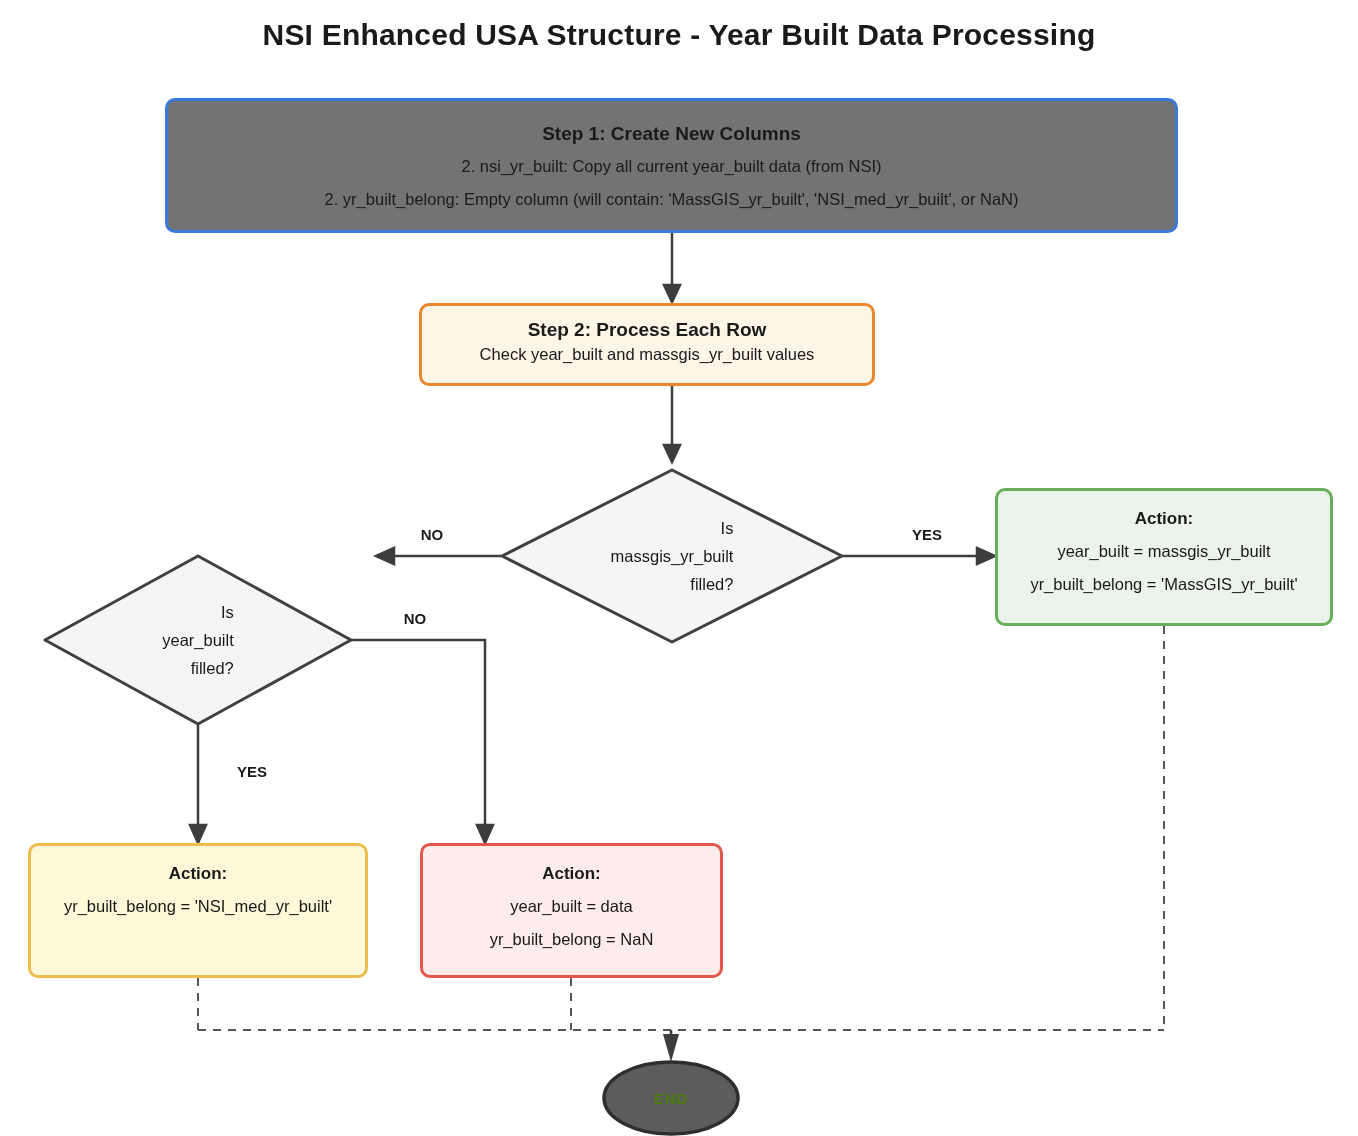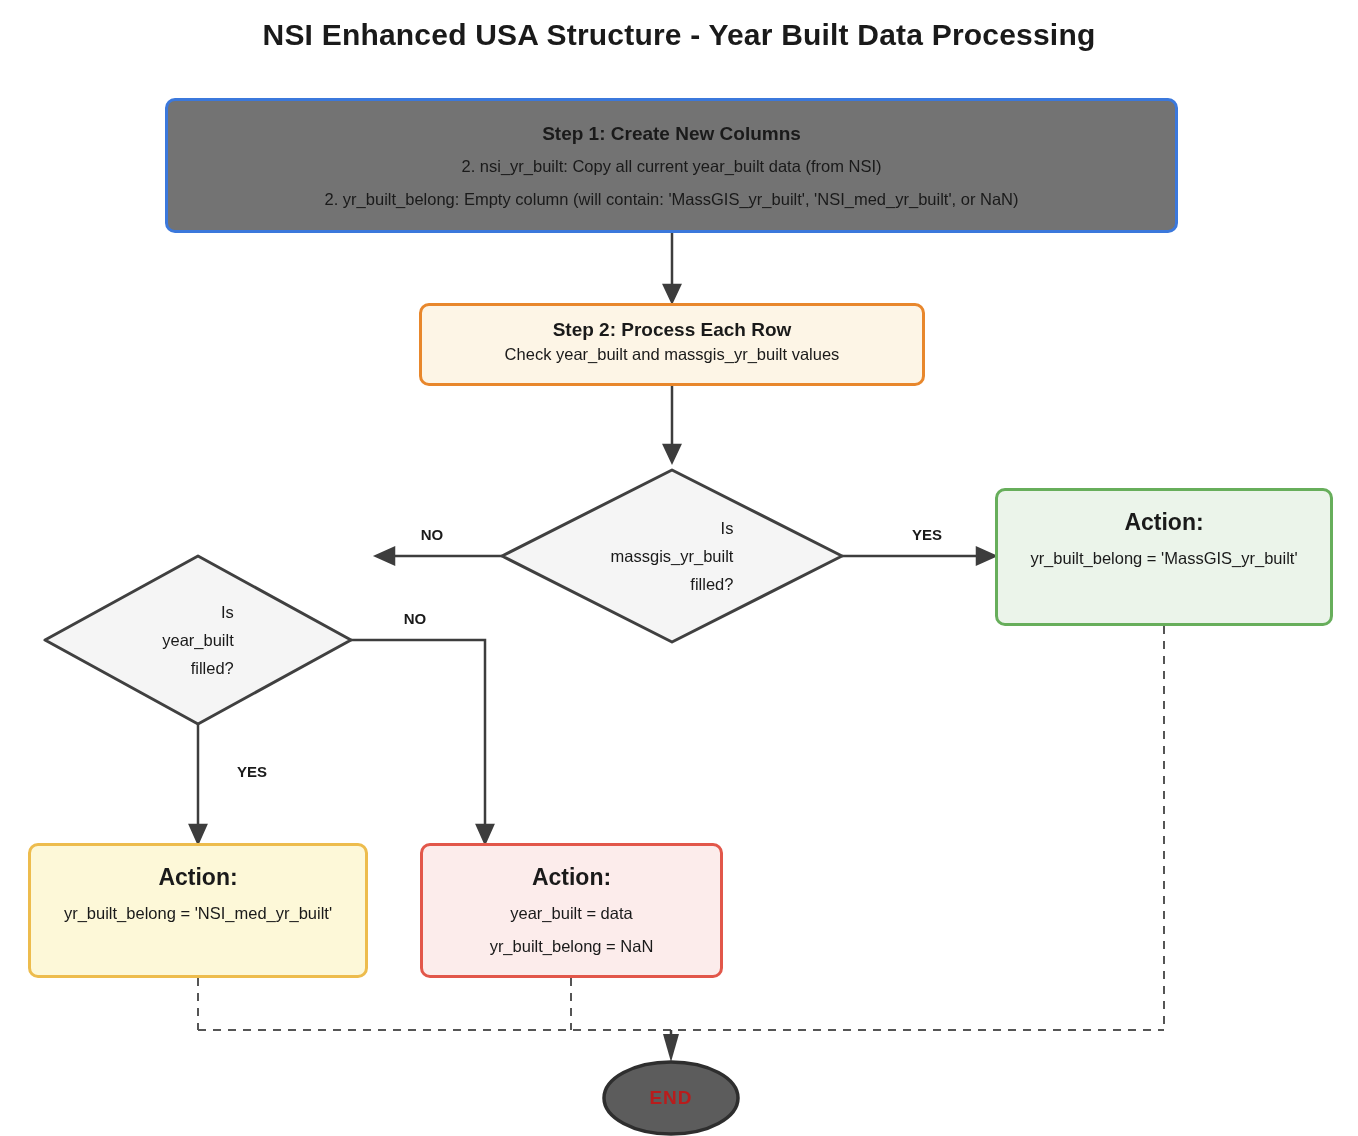--- a/index.html
+++ b/index.html
@@ -4,39 +4,39 @@
 <style>
   html,body{margin:0;padding:0;background:#ffffff;}
   body{font-family:"Liberation Sans", sans-serif;color:#1a1a1a;}
   .canvas{position:relative;width:1358px;height:1136px;background:#ffffff;overflow:hidden;}
   .layer{position:absolute;left:0;top:0;width:1358px;height:1136px;}
   .title{position:absolute;left:0;top:18px;width:1358px;text-align:center;
          font-size:30px;font-weight:bold;letter-spacing:0.2px;}
   .node{position:absolute;box-sizing:border-box;border-radius:10px;text-align:center;}
   .node-step1{left:165px;top:98px;width:1013px;height:135px;
               border:3px solid #3b78dc;background:#737373;}
-  .node-step2{left:419px;top:303px;width:506px;height:83px;
+  .node-step2{left:419px;top:303px;width:456px;height:83px;
               border:3px solid #e8872c;background:#fdf5e6;}
   .node-green{left:995px;top:488px;width:338px;height:138px;
               border:3px solid #67ae5b;background:#ebf4ea;}
   .node-yellow{left:28px;top:843px;width:340px;height:135px;
                border:3px solid #edbc4d;background:#fdf8d8;}
   .node-red{left:420px;top:843px;width:303px;height:135px;
             border:3px solid #e2574a;background:#fceceb;}
   .step-title{font-size:19px;font-weight:bold;margin:22px 0 12px;}
   .step2-title{font-size:19px;font-weight:bold;margin:13px 0 4px;}
   .step-line{font-size:16.5px;margin:0 0 14px;}
-  .action-title{font-size:23px;font-weight:bold;margin:18px 0 13px;}
+  .action-title{font-size:17px;font-weight:bold;margin:18px 0 13px;}
   .action-line{font-size:16.5px;margin:0 0 14px;}
   .diamond-text{position:absolute;text-align:right;font-size:16.5px;line-height:28px;
                 transform:translate(-50%,-50%);white-space:nowrap;}
   .edge-label{position:absolute;font-size:15px;font-weight:bold;
               transform:translate(-50%,-50%);white-space:nowrap;}
   .end-label{position:absolute;left:671px;top:1098px;transform:translate(-50%,-50%);
-             color:#b91c1c;font-size:19px;font-weight:bold;letter-spacing:1px;}
+             color:#4d7c0f;font-size:15px;font-weight:bold;letter-spacing:1px;}
 </style>
 </head>
 <body>
 
 <div class="canvas">
 
   <svg class="layer" width="1358" height="1136" viewBox="0 0 1358 1136">
 
     <g stroke="#3d3d3d" stroke-width="2.5" fill="#3d3d3d">
       <line x1="672" y1="233" x2="672" y2="285"></line>
@@ -99,20 +99,21 @@
     <div>filled?</div>
   </div>
 
   <div class="edge-label" style="left:432px;top:534px;">NO</div>
   <div class="edge-label" style="left:927px;top:534px;">YES</div>
   <div class="edge-label" style="left:415px;top:618px;">NO</div>
   <div class="edge-label" style="left:252px;top:771px;">YES</div>
 
   <div class="node node-green">
     <div class="action-title">Action:</div>
+    <div class="action-line">year_built = massgis_yr_built</div>
     <div class="action-line">yr_built_belong = 'MassGIS_yr_built'</div>
   </div>
 
   <div class="node node-yellow">
     <div class="action-title">Action:</div>
     <div class="action-line">yr_built_belong = 'NSI_med_yr_built'</div>
   </div>
 
   <div class="node node-red">
     <div class="action-title">Action:</div>

